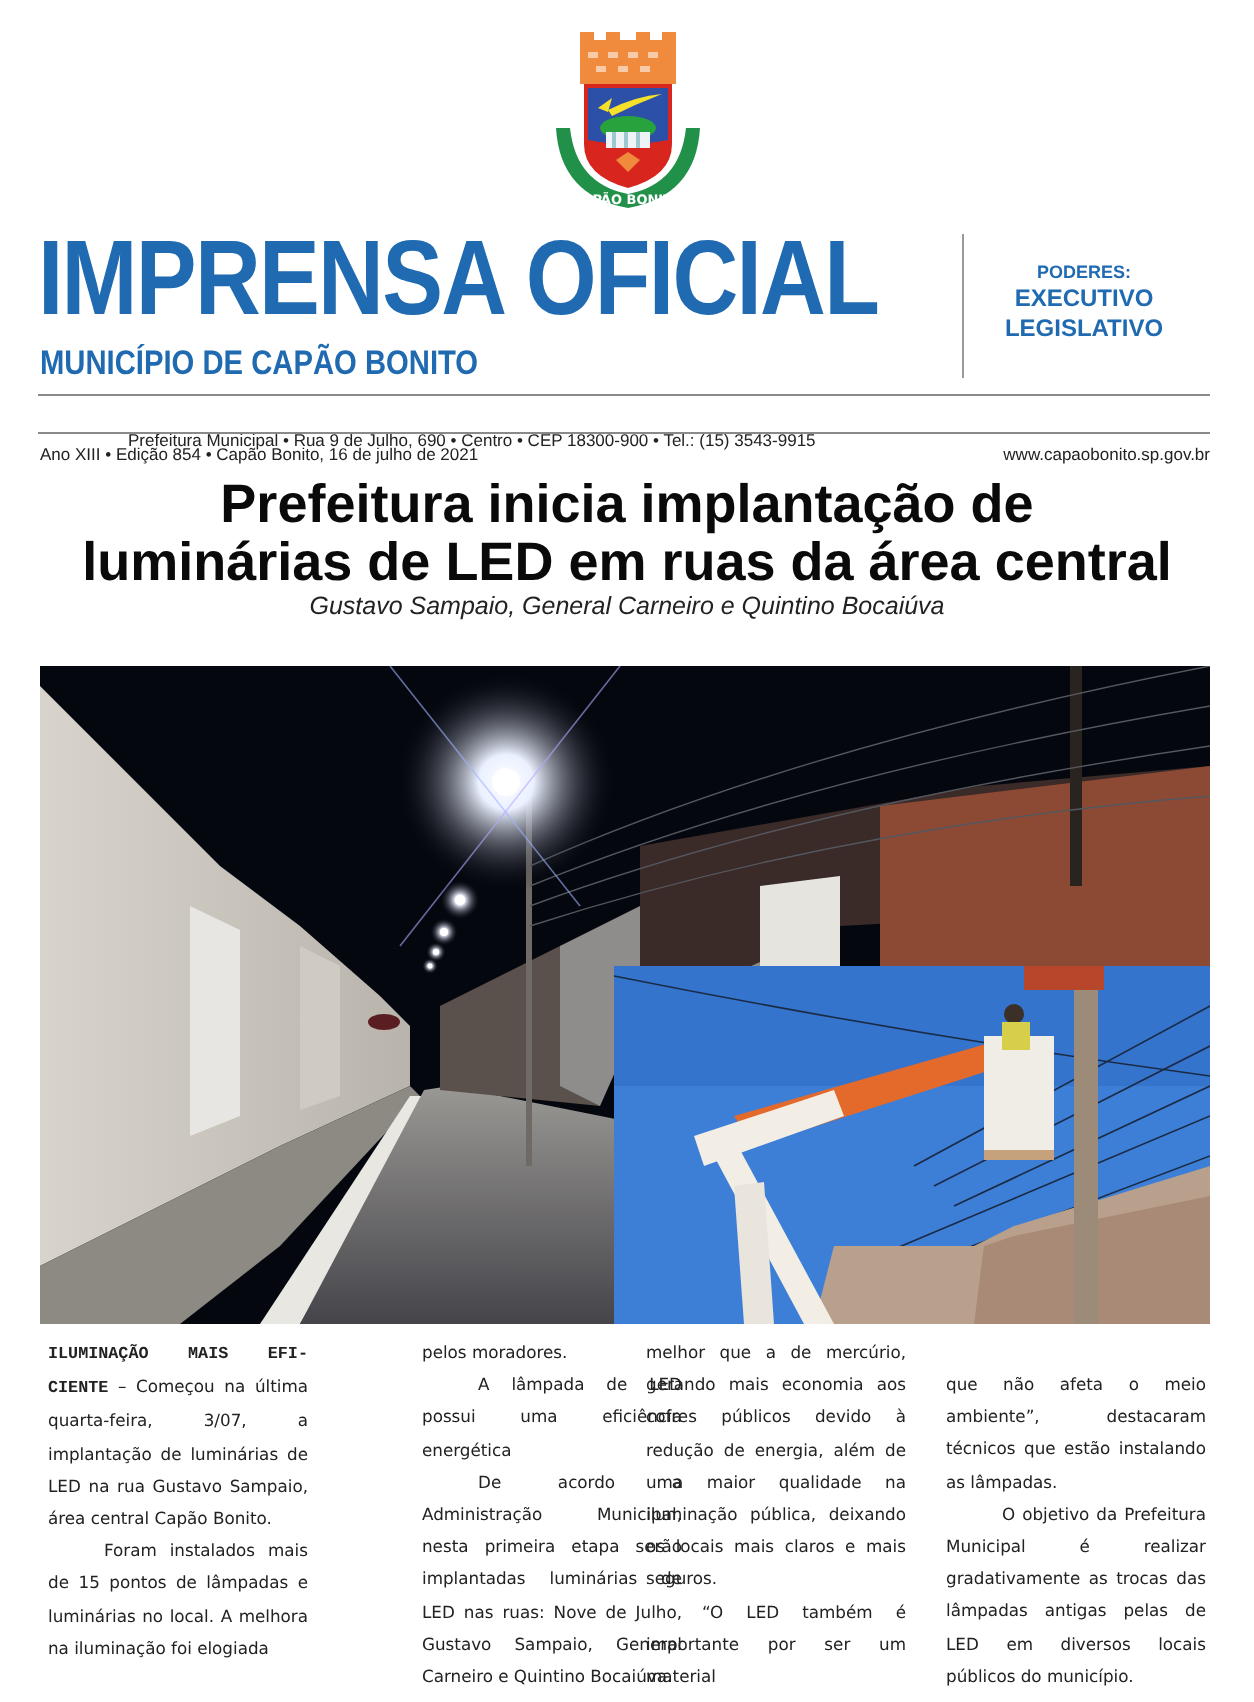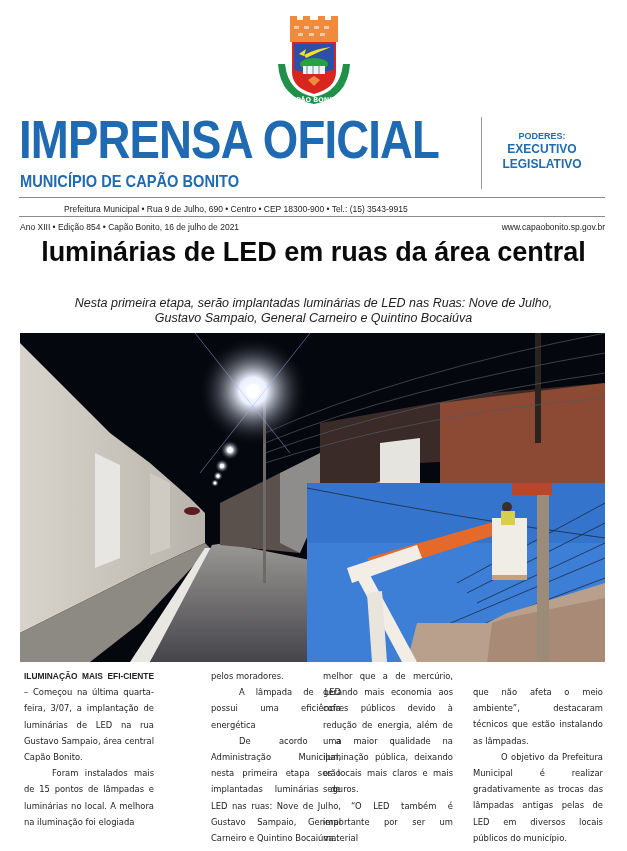--- a/index.html
+++ b/index.html
@@ -50,21 +50,21 @@
   .photo { position: absolute; left: 20px; top: 333px; width: 585px; height: 329px; overflow: hidden; background: #05070f; }
   .inset { position: absolute; left: 307px; top: 483px; width: 298px; height: 179px; overflow: hidden; background: #3d7fd6; }
 
   .col {
     position: absolute; top: 668px; width: 130px;
     font-family: "DejaVu Sans", sans-serif; font-size: 8.4px; line-height: 16.2px;
     color: #222; text-align: justify;
   }
   .col p { margin: 0; }
   .col p.ind { text-indent: 28px; }
-  .col .kicker { font-family: Liberation Sans, sans-serif; font-weight: bold; margin-top: 14px; }
+  .col .kicker { font-family: Liberation Mono, monospace; font-weight: bold; margin-top: 14px; }
 </style>
 </head>
 <body>
 
 <div class="crest">
   <svg width="92" height="92" viewBox="0 0 92 92">
 
     <rect x="22" y="6" width="48" height="22" fill="#f08a3c"></rect>
     <rect x="22" y="2" width="7" height="6" fill="#f08a3c"></rect>
       <rect x="35" y="2" width="7" height="6" fill="#f08a3c"></rect>
@@ -101,30 +101,30 @@
 <div class="masthead-sub">MUNICÍPIO DE CAPÃO BONITO</div>
 
 <div class="vsep"></div>
 <div class="powers">
   <span class="lbl">PODERES:</span>
   <span class="val">EXECUTIVO</span>
   <span class="val">LEGISLATIVO</span>
 </div>
 
 <div class="hr" style="top:197px;"></div>
-<div class="info-line" style="top:204px;padding-left:44px;">Prefeitura Municipal • Rua 9 de Julho, 690 • Centro • CEP 18300-900 • Tel.: (15) 3543-9915</div>
+<div class="info-line" style="top:215px;padding-left:44px;">Prefeitura Municipal • Rua 9 de Julho, 690 • Centro • CEP 18300-900 • Tel.: (15) 3543-9915</div>
 <div class="hr" style="top:216px;"></div>
 <div class="info-line" style="top:222px;">Ano XIII • Edição 854 • Capão Bonito, 16 de julho de 2021</div>
 <div class="site">www.capaobonito.sp.gov.br</div>
 
 <div class="headline">
+  <div>Prefeitura inicia implantação de</div>
   <div>luminárias de LED em ruas da área central</div>
 </div>
 <div class="subhead">
-  <div>Nesta primeira etapa, serão implantadas luminárias de LED nas Ruas: Nove de Julho,</div>
   <div>Gustavo Sampaio, General Carneiro e Quintino Bocaiúva</div>
 </div>
 
 <div class="photo">
   <svg width="585" height="329" viewBox="0 0 585 329">
     <defs>
       <radialGradient id="glow" cx="0.5" cy="0.5" r="0.5">
         <stop offset="0" stop-color="#ffffff"></stop>
           <stop offset="0.25" stop-color="#eaf0ff"></stop>
           <stop offset="1" stop-color="#05070f" stop-opacity="0"></stop>

